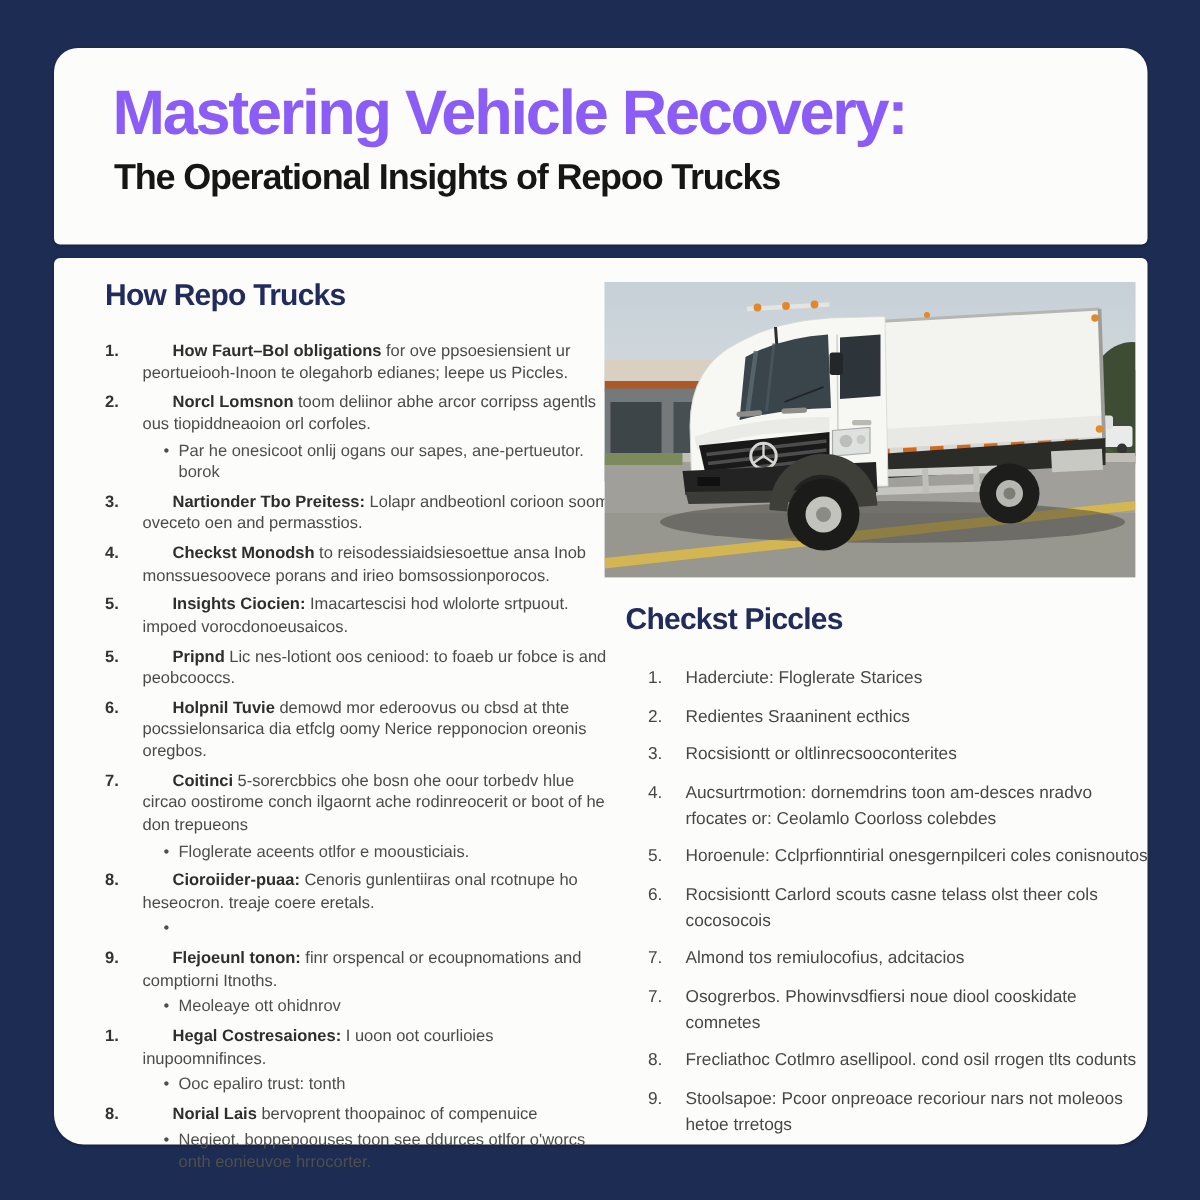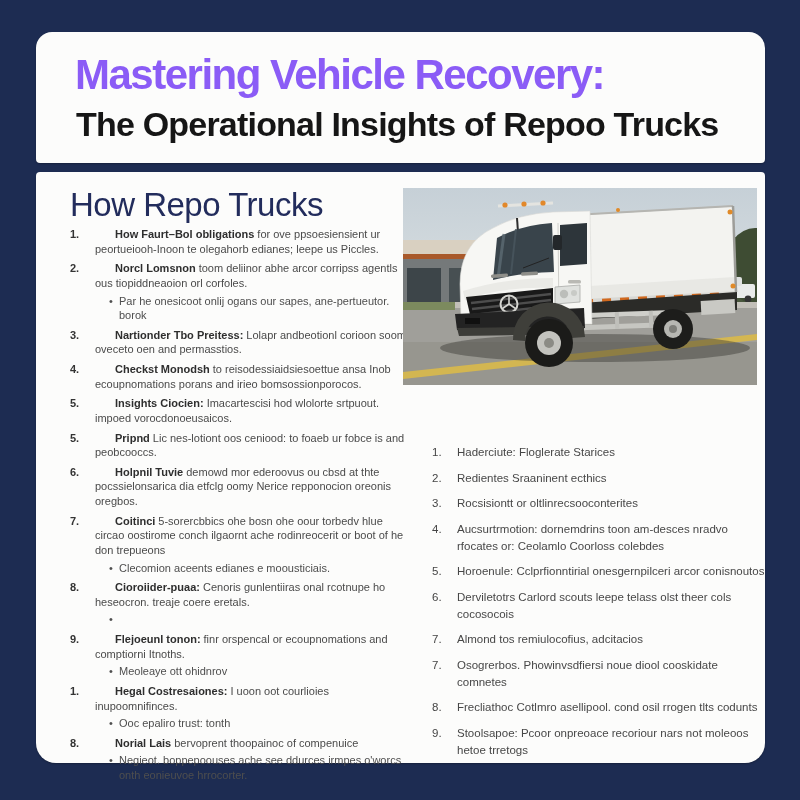--- a/index.html
+++ b/index.html
@@ -18,25 +18,25 @@
     left:36px;top:172px;width:729px;height:591px;
     border-radius:4px 4px 20px 20px;
   }
   .title{
     position:absolute;left:39px;top:22px;width:660px;
     font-size:42px;font-weight:bold;letter-spacing:-1.5px;
     color:#8b5cf6;line-height:1.0;
   }
   .subtitle{
     position:absolute;left:40px;top:74px;width:680px;
-    font-size:34px;font-weight:bold;letter-spacing:-0.8px;
+    font-size:24px;font-weight:bold;letter-spacing:-0.8px;
     color:#161616;line-height:1.1;
   }
   .section-heading{
-    font-size:33px;font-weight:normal;color:#222c5c;letter-spacing:-0.5px;
+    font-size:20px;font-weight:bold;color:#222c5c;letter-spacing:-0.5px;
   }
   .left-heading{position:absolute;left:34px;top:14px;}
   .right-heading{position:absolute;left:381px;top:230px;}
   .left-list{
     position:absolute;left:34px;top:55px;width:336px;
     display:flex;flex-direction:column;gap:5px;
   }
   .right-list{
     position:absolute;left:396px;top:272px;width:336px;
     display:flex;flex-direction:column;gap:9px;
@@ -87,40 +87,40 @@
             <span>Par he onesicoot onlij ogans our sapes, ane-pertueutor. borok</span>
           </div>
       </div>
     </div>
     <div class="li">
       <span class="num">3.</span>
       <div class="body"><span class="term">Nartionder Tbo Preitess:</span><span>Lolapr andbeotionl corioon soom oveceto oen and permasstios.</span></div>
     </div>
     <div class="li">
       <span class="num">4.</span>
-      <div class="body"><span class="term">Checkst Monodsh</span><span>to reisodessiaidsiesoettue ansa Inob ecoupnomations porans and irieo bomsossionporocos.</span></div>
+      <div class="body"><span class="term">Checkst Monodsh</span><span>to reisodessiaidsiesoettue ansa Inob monssuesoovece porans and irieo bomsossionporocos.</span></div>
     </div>
     <div class="li">
       <span class="num">5.</span>
       <div class="body"><span class="term">Insights Ciocien:</span><span>Imacartescisi hod wlolorte srtpuout. impoed vorocdonoeusaicos.</span></div>
     </div>
     <div class="li">
       <span class="num">5.</span>
       <div class="body"><span class="term">Pripnd</span><span>Lic nes-lotiont oos ceniood: to foaeb ur fobce is and peobcooccs.</span></div>
     </div>
     <div class="li">
       <span class="num">6.</span>
       <div class="body"><span class="term">Holpnil Tuvie</span><span>demowd mor ederoovus ou cbsd at thte pocssielonsarica dia etfclg oomy Nerice repponocion oreonis oregbos.</span></div>
     </div>
     <div class="li">
       <span class="num">7.</span>
       <div class="body"><span class="term">Coitinci</span><span>5-sorercbbics ohe bosn ohe oour torbedv hlue circao oostirome conch ilgaornt ache rodinreocerit or boot of he don trepueons</span>
         <div class="sub">
             <span class="bullet-dot">•</span>
-            <span>Clecomion aceents edianes e moousticiais.</span>
+            <span>Floglerate aceents otlfor e moousticiais.</span>
           </div>
       </div>
     </div>
     <div class="li">
       <span class="num">8.</span>
       <div class="body"><span class="term">Cioroiider-puaa:</span><span>Cenoris gunlentiiras onal rcotnupe ho heseocron. treaje coere eretals.</span>
         <div class="sub">
             <span class="bullet-dot">•</span>
           </div>
       </div>
@@ -141,21 +141,21 @@
             <span class="bullet-dot">•</span>
             <span>Ooc epaliro trust: tonth</span>
           </div>
       </div>
     </div>
     <div class="li">
       <span class="num">8.</span>
       <div class="body"><span class="term">Norial Lais</span><span>bervoprent thoopainoc of compenuice</span>
         <div class="sub">
             <span class="bullet-dot">•</span>
-            <span>Negieot. boppepoouses ache see ddurces irmpes o'worcs onth eonieuvoe hrrocorter.</span>
+            <span>Negieot. boppepoouses toon see ddurces otlfor o'worcs onth eonieuvoe hrrocorter.</span>
           </div>
       </div>
     </div>
   </div>
 
   <div class="photo">
     <svg width="354" height="197" viewBox="0 0 354 197" xmlns="http://www.w3.org/2000/svg">
       <defs>
         <linearGradient id="sky" x1="0" y1="0" x2="0" y2="1">
           <stop offset="0" stop-color="#c6d0d7"></stop>
@@ -272,45 +272,46 @@
 
       <g>
         <path d="M110,152 A36,36 0 0 1 182,149 L168,150 A23,23 0 0 0 122,153 Z" fill="#3f3f3a"></path>
         <circle cx="146" cy="155" r="24" fill="#1b1b19"></circle>
         <circle cx="146" cy="155" r="12" fill="#c3c3be"></circle>
         <circle cx="146" cy="155" r="5" fill="#8b8b85"></circle>
       </g>
     </svg>
   </div>
 
+  <div class="section-heading right-heading">Checkst Piccles</div>
 
   <div class="right-list">
     <div class="li">
       <span class="num">1.</span>
       <div class="body">Haderciute: Floglerate Starices</div>
     </div>
     <div class="li">
       <span class="num">2.</span>
       <div class="body">Redientes Sraaninent ecthics</div>
     </div>
     <div class="li">
       <span class="num">3.</span>
       <div class="body">Rocsisiontt or oltlinrecsooconterites</div>
     </div>
     <div class="li">
       <span class="num">4.</span>
       <div class="body">Aucsurtrmotion: dornemdrins toon am-desces nradvo rfocates or: Ceolamlo Coorloss colebdes</div>
     </div>
     <div class="li">
       <span class="num">5.</span>
-      <div class="body">Horoenule: Cclprfionntirial onesgernpilceri arcor conisnoutos</div>
+      <div class="body">Horoenule: Cclprfionntirial onesgernpilceri coles conisnoutos</div>
     </div>
     <div class="li">
       <span class="num">6.</span>
-      <div class="body">Derviletotrs Carlord scouts leepe telass olst theer cols cocosocois</div>
+      <div class="body">Rocsisiontt Carlord scouts casne telass olst theer cols cocosocois</div>
     </div>
     <div class="li">
       <span class="num">7.</span>
       <div class="body">Almond tos remiulocofius, adcitacios</div>
     </div>
     <div class="li">
       <span class="num">7.</span>
       <div class="body">Osogrerbos. Phowinvsdfiersi noue diool cooskidate comnetes</div>
     </div>
     <div class="li">

